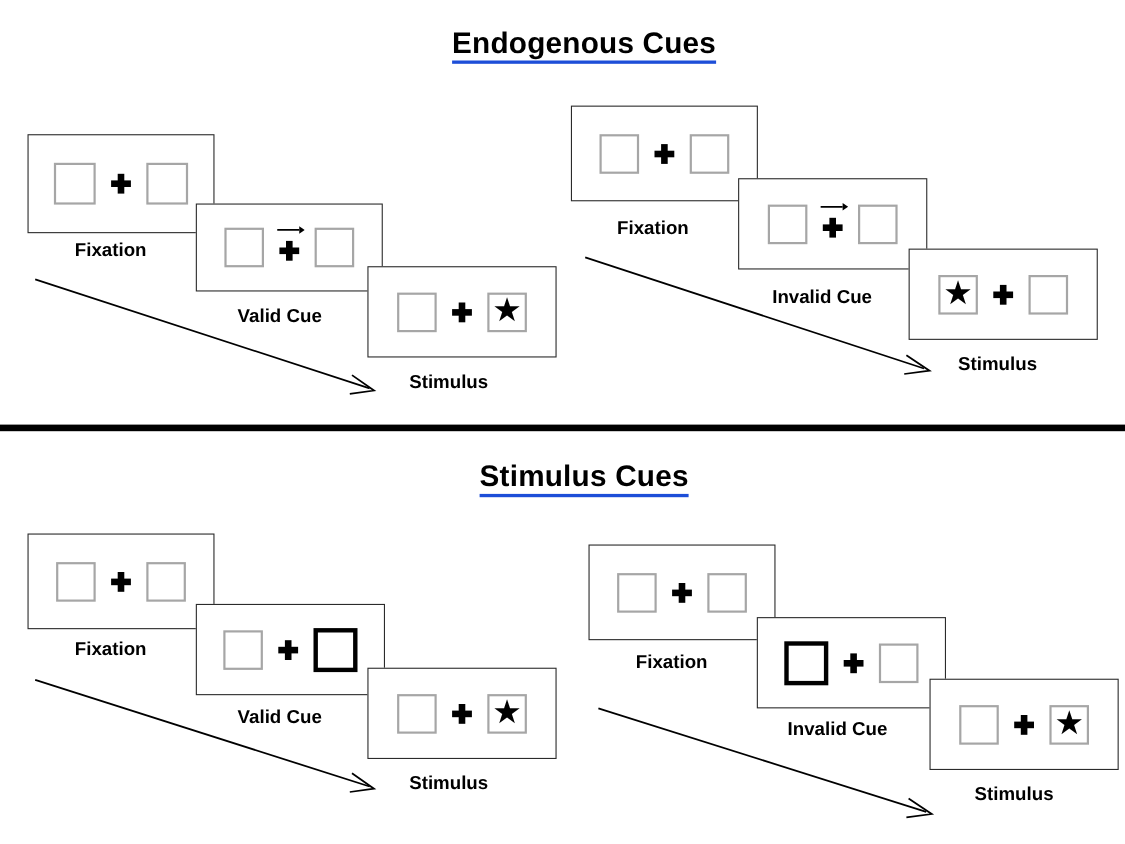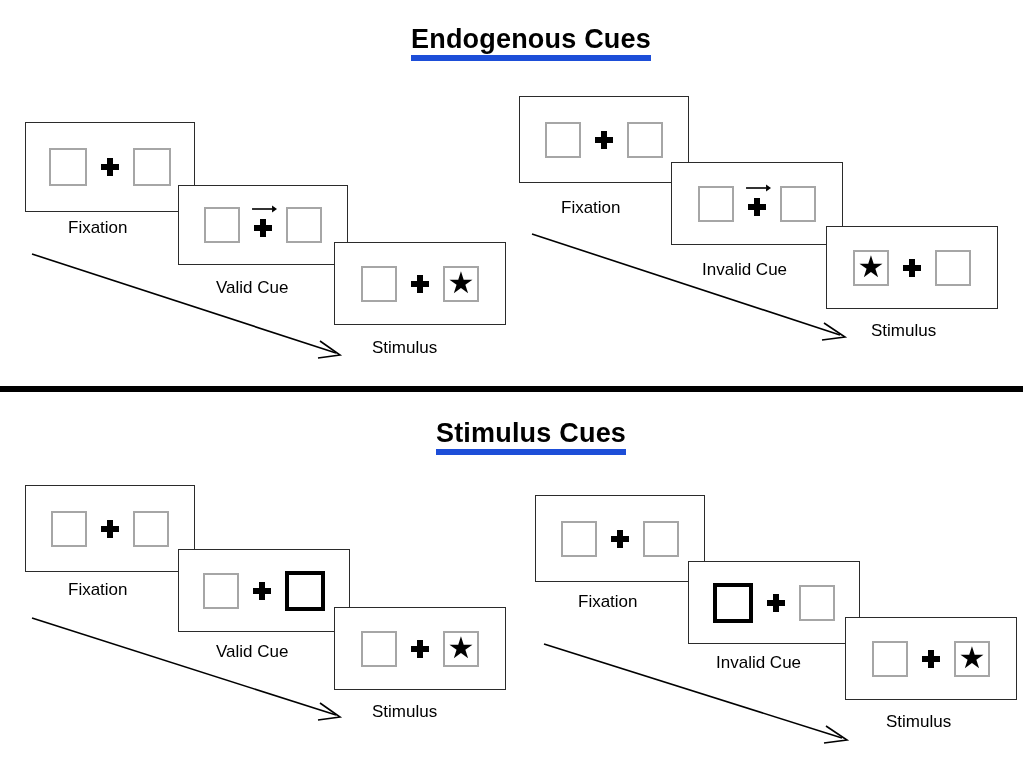--- a/index.html
+++ b/index.html
@@ -19,21 +19,21 @@
   .section-title {
     position: absolute;
     width: 100%;
     text-align: center;
     font-weight: bold;
     font-size: 27px;
     color: #000000;
     letter-spacing: 0.2px;
   }
   .section-title span {
-    border-bottom: 6px solid #1d4ed8;
+    border-bottom: 3px solid #1d4ed8;
     padding-bottom: 1px;
     margin-left: 39px;
   }
 
   
   .divider {
     position: absolute;
     left: 0;
     width: 1023px;
     height: 6px;
@@ -119,21 +119,21 @@
     top: 2px;
     left: 50%;
     transform: translateX(-46%);
     width: 26px;
     height: 10px;
   }
 
   
   .stage-label {
     position: absolute;
-    font-weight: normal;
+    font-weight: bold;
     font-size: 17px;
     color: #000000;
     white-space: nowrap;
   }
 
   
   .flow-arrow {
     position: absolute;
     overflow: visible;
   }

